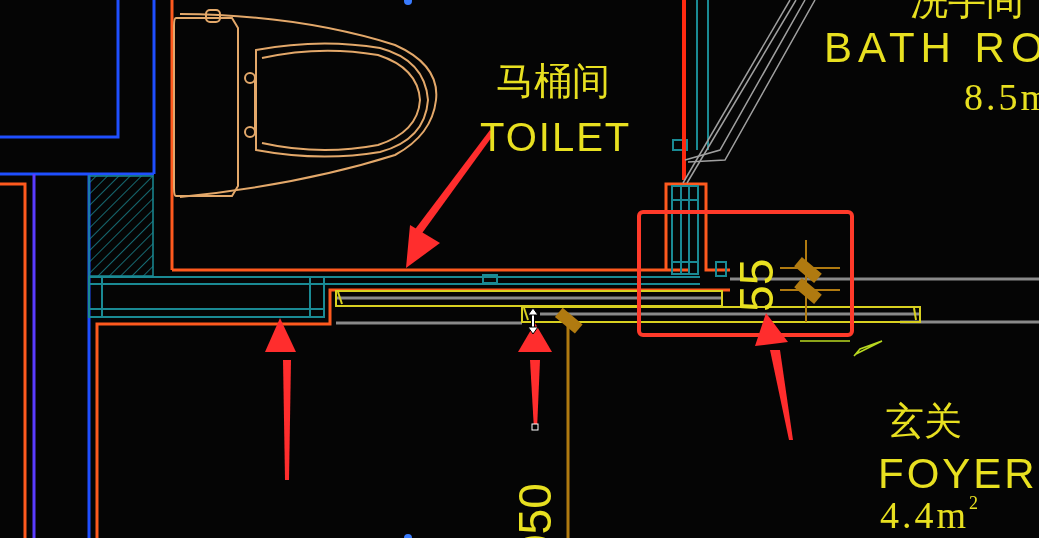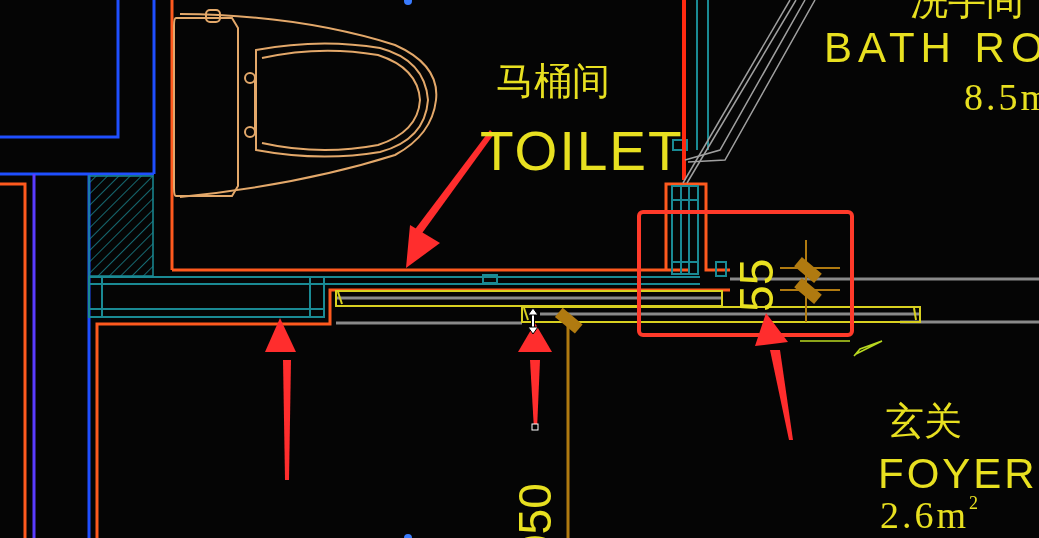--- a/index.html
+++ b/index.html
@@ -138,24 +138,24 @@
     <polygon points="533,308 528,315 538,315" fill="#fff" stroke="#000" stroke-width="1"></polygon>
     <polygon points="533,334 528,327 538,327" fill="#fff" stroke="#000" stroke-width="1"></polygon>
   </g>
   <rect x="532" y="424" width="6" height="6" fill="#000" stroke="#fff" stroke-width="1"></rect>
 
   <circle cx="408" cy="1" r="4" fill="#3a7cff"></circle>
   <circle cx="408" cy="538" r="4" fill="#3a7cff"></circle>
 </svg>
 
 <div class="label cn" style="left:496px; top:62px;">马桶间</div>
-<div class="label en" style="left:480px; top:124px; font-size:55px;">TOILET</div>
+<div class="label en" style="left:480px; top:117px; font-size:40px;">TOILET</div>
 
 <div class="label cn" style="left:910px; top:-18px;">洗手间</div>
 <div class="label en" style="left:824px; top:27px; letter-spacing:6px;">BATH RO</div>
 <div class="label area" style="left:928px; top:78px;margin-left:36px;"><span>8.5m</span><sup>2</sup></div>
 
 <div class="label cn" style="left:886px; top:405px;font-family:Liberation Mono, monospace;">玄关</div>
 <div class="label en" style="left:846px; top:453px; letter-spacing:3px;margin-left:32px;">FOYER</div>
-<div class="label area" style="left:880px; top:496px;"><span>2.6m</span><sup>2</sup></div>
+<div class="label area" style="left:880px; top:496px;"><span>4.4m</span><sup>2</sup></div>
 
 <div class="dim" style="left:733px; top:312px; font-size:48px;">55</div>
 <div class="dim" style="left:512px; top:560px; font-size:46px;">050</div>
 
 </body></html>

